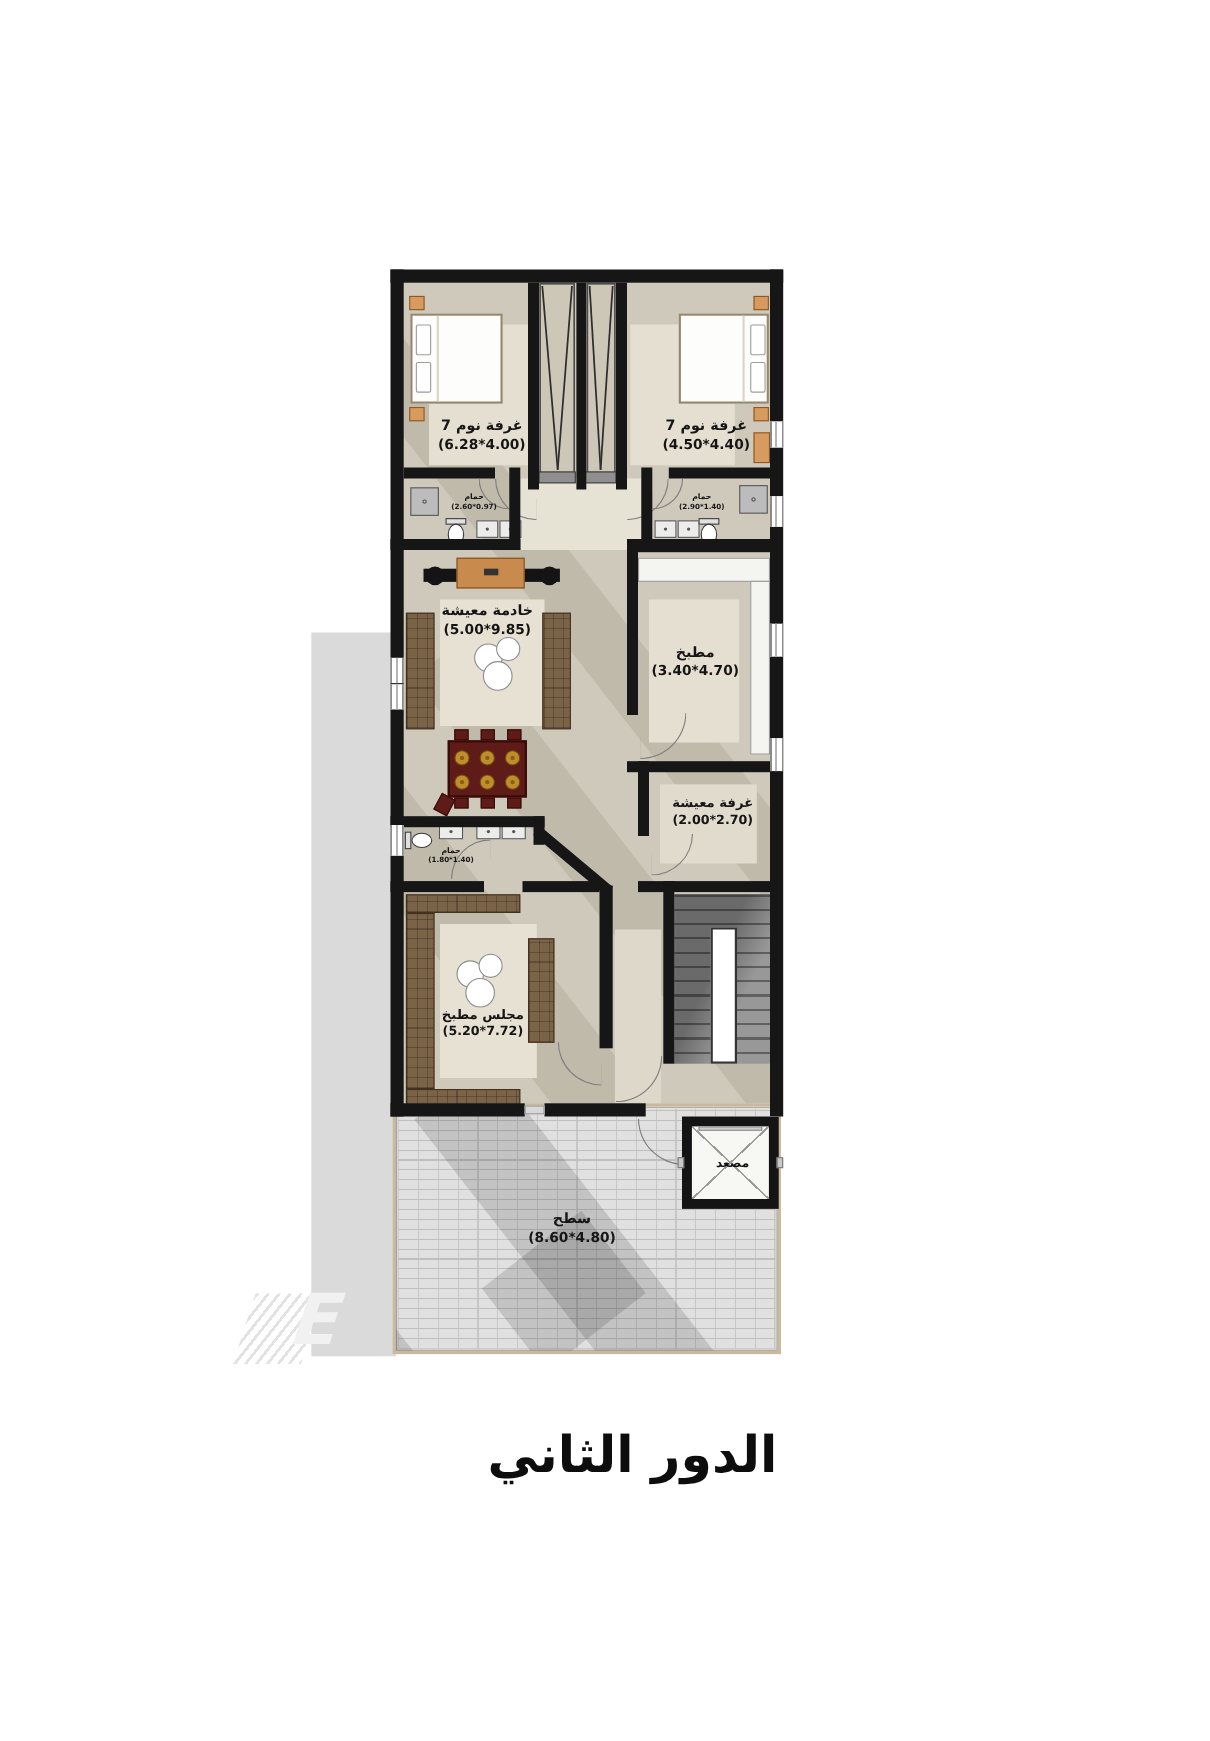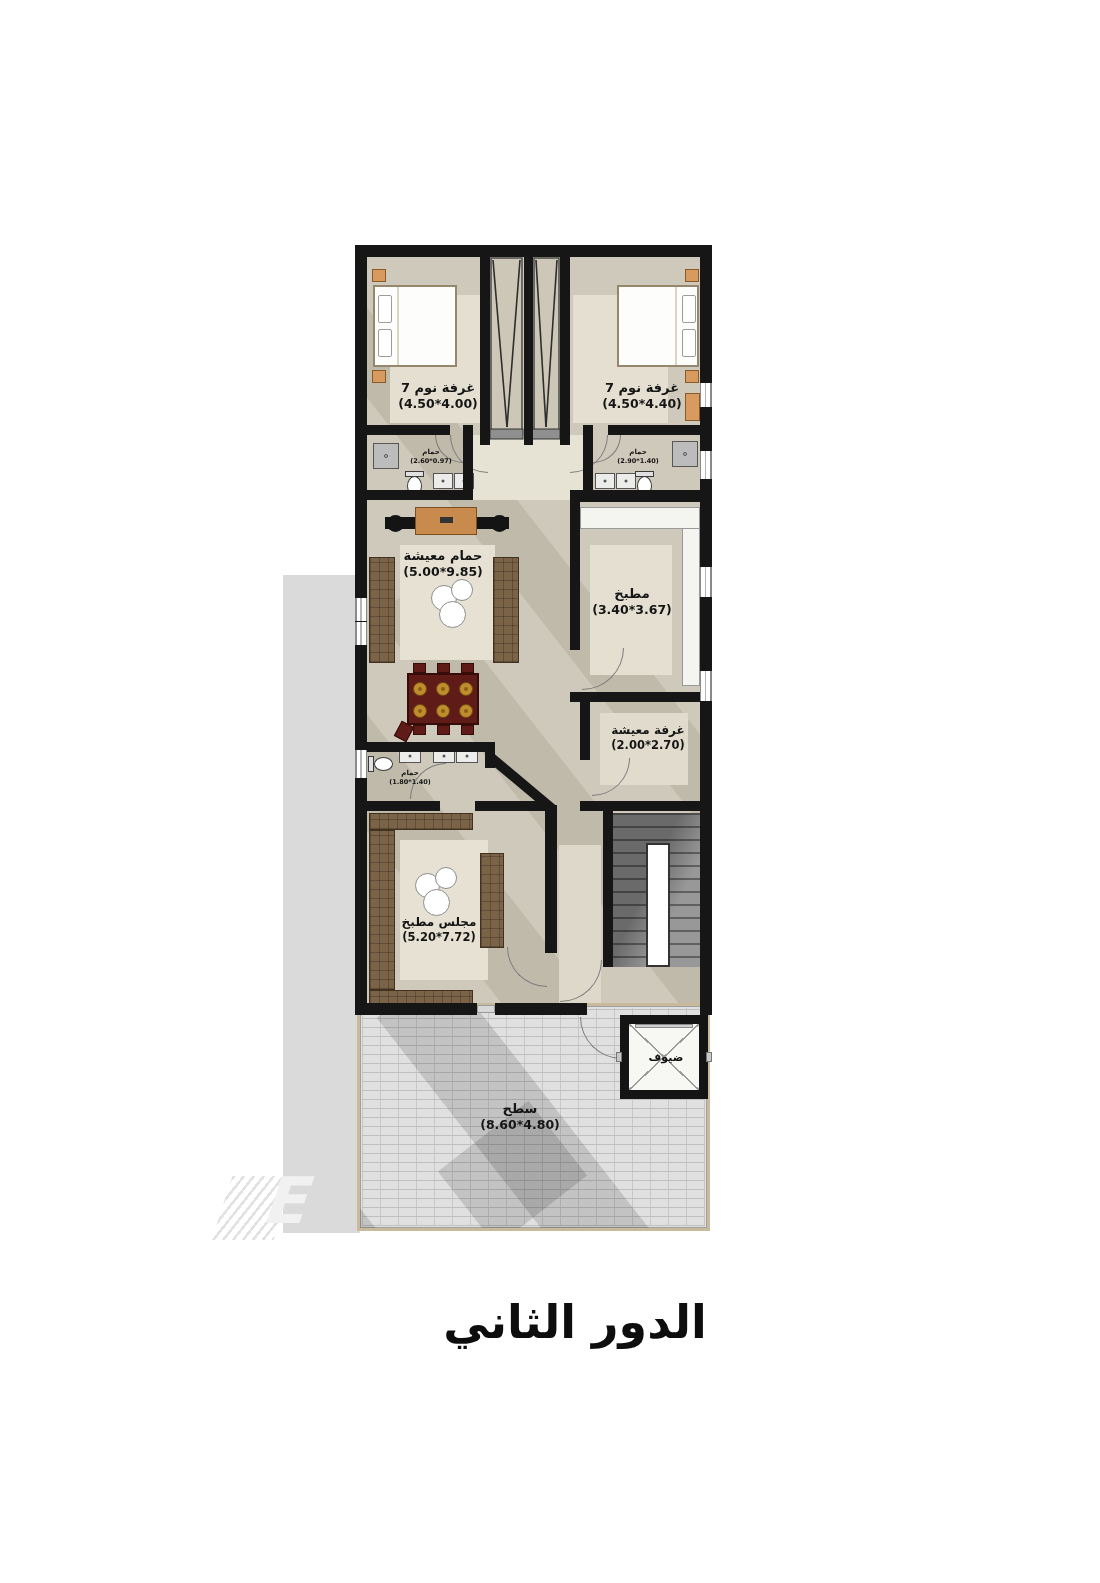--- a/index.html
+++ b/index.html
@@ -230,21 +230,21 @@
   <div class="abs stairs">
     <div class="stairsdark"></div>
     <div class="stairvoid"></div>
   </div>
 
   <div class="abs elev">
     <div class="elevdoor"></div>
     <div class="elevtab" style="left:-13px;top:28px"></div>
     <div class="elevtab" style="right:-13px;top:28px"></div>
   </div>
-  <div class="abs elevlbl" style="left:283px;top:806px;width:56px" dir="rtl">ضيوف</div>
+  <div class="abs elevlbl" style="left:283px;top:806px;width:56px" dir="rtl">مصعد</div>
 
   <div class="abs wall" style="left:0;top:0;width:357px;height:12px"></div>
   <div class="abs wall" style="left:0;top:0;width:12px;height:770px"></div>
   <div class="abs wall" style="left:345px;top:0;width:12px;height:770px"></div>
   <div class="abs wall" style="left:12px;top:180px;width:83px;height:10px"></div>
   <div class="abs wall" style="left:253px;top:180px;width:92px;height:10px"></div>
   <div class="abs wall" style="left:125px;top:12px;width:10px;height:188px"></div>
   <div class="abs wall" style="left:169px;top:12px;width:9px;height:188px"></div>
   <div class="abs wall" style="left:205px;top:12px;width:10px;height:188px"></div>
   <div class="abs wall" style="left:108px;top:180px;width:10px;height:75px"></div>
@@ -280,41 +280,41 @@
   <div class="abs arc br" style="left:238px;top:190px;width:28px;height:28px"></div>
   <div class="abs arc br" style="left:227px;top:403px;width:42px;height:42px"></div>
   <div class="abs arc br" style="left:237px;top:513px;width:38px;height:38px"></div>
   <div class="abs arc tl" style="left:55px;top:518px;width:36px;height:36px"></div>
   <div class="abs arc bl" style="left:152px;top:702px;width:40px;height:40px"></div>
   <div class="abs arc br" style="left:205px;top:715px;width:42px;height:42px"></div>
   <div class="abs arc bl" style="left:225px;top:772px;width:42px;height:42px"></div>
 
   <div class="abs lbl" style="left:28px;top:135px;width:110px" dir="rtl">
     <div class="rname">غرفة نوم 7</div>
-    <div class="rdims">(4.50*4.00)</div>
+    <div class="rdims">(6.28*4.00)</div>
   </div>
   <div class="abs lbl" style="left:235px;top:135px;width:104px" dir="rtl">
     <div class="rname">غرفة نوم 7</div>
     <div class="rdims">(4.50*4.40)</div>
   </div>
   <div class="abs lbl sm" style="left:46px;top:203px;width:60px" dir="rtl">
     <div class="rname">حمام</div>
     <div class="rdims">(2.60*0.97)</div>
   </div>
   <div class="abs lbl sm" style="left:253px;top:203px;width:60px" dir="rtl">
     <div class="rname">حمام</div>
     <div class="rdims">(2.90*1.40)</div>
   </div>
   <div class="abs lbl" style="left:33px;top:303px;width:110px" dir="rtl">
-    <div class="rname">حمام معيشة</div>
+    <div class="rname">خادمة معيشة</div>
     <div class="rdims">(5.00*9.85)</div>
   </div>
   <div class="abs lbl" style="left:222px;top:341px;width:110px" dir="rtl">
     <div class="rname">مطبخ</div>
-    <div class="rdims">(3.40*3.67)</div>
+    <div class="rdims">(3.40*4.70)</div>
   </div>
   <div class="abs lbl md" style="left:238px;top:478px;width:110px" dir="rtl">
     <div class="rname">غرفة معيشة</div>
     <div class="rdims">(2.00*2.70)</div>
   </div>
   <div class="abs lbl sm" style="left:25px;top:524px;width:60px" dir="rtl">
     <div class="rname">حمام</div>
     <div class="rdims">(1.80*1.40)</div>
   </div>
   <div class="abs lbl md" style="left:29px;top:670px;width:110px" dir="rtl">

